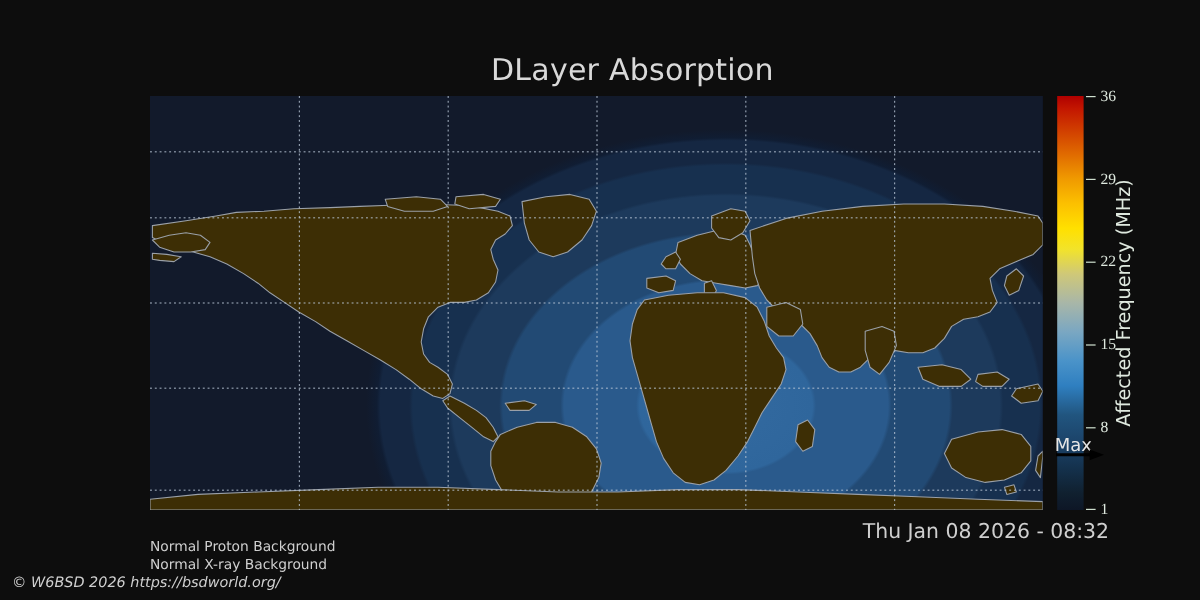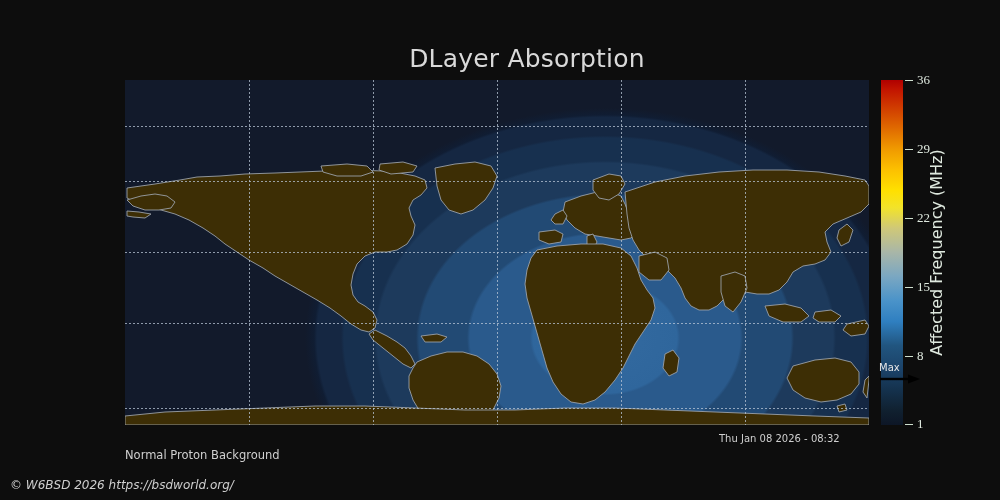--- a/index.html
+++ b/index.html
@@ -57,27 +57,27 @@
   .cbar-tick{position:absolute;left:905px;width:8px;height:1px;background:#cfe0cf;}
   .cbar-lab{position:absolute;left:917px;font-size:13px;color:#dfe9df;
     transform:translateY(-8px);font-family:Liberation Serif, serif;}
   .cbar-title{
     position:absolute;left:926px;top:80px;width:345px;height:22px;
     transform-origin:0 0;transform:rotate(-90deg) translate(-345px,0);
     text-align:center;font-size:16px;color:#dfe9df;line-height:22px;
     font-family:"DejaVu Sans","Liberation Sans",sans-serif;
   }
   .max-box{position:absolute;left:879px;top:362px;width:60px;height:24px;}
-  .max-lab{position:absolute;left:0;top:0;font-size:10px;color:#e6e6e6;
+  .max-lab{position:absolute;left:0;top:0;font-size:15px;color:#e6e6e6;
     font-family:"DejaVu Sans","Liberation Sans",sans-serif;}
   .max-arrow{position:absolute;left:1px;top:11px;}
 
   
   .status{position:absolute;left:125px;top:429px;font-size:11.5px;color:#cfcfcf;line-height:15px;margin-top:19px;}
-  .stamp{position:absolute;left:719px;top:433px;font-size:10px;color:#cfcfcf;}
+  .stamp{position:absolute;left:719px;top:433px;font-size:17px;color:#cfcfcf;}
   .copy{position:absolute;left:10px;top:478px;font-size:12px;color:#cfcfcf;font-style:italic;text-align:right;}
 </style>
 </head>
 <body>
 
 <div class="title">DLayer Absorption</div>
 
 <div class="map-wrap">
 
   <svg class="map-svg" viewBox="0 0 744 345" preserveAspectRatio="none">
@@ -233,16 +233,17 @@
 <div class="max-box">
   <span class="max-lab">Max</span>
   <svg class="max-arrow" width="44" height="13" viewBox="0 0 44 13">
     <path d="M0,6 L30,6" stroke="#000000" stroke-width="2.4" fill="none"></path>
     <path d="M28,1.5 L40,6 L28,10.5 Z" fill="#000000"></path>
   </svg>
 </div>
 
 <div class="status">
   <div>Normal Proton Background</div>
+  <div>Normal X-ray Background</div>
 </div>
 
 <div class="stamp">Thu Jan 08 2026 - 08:32</div>
 <div class="copy">© W6BSD 2026 https://bsdworld.org/</div>
 
 </body></html>

